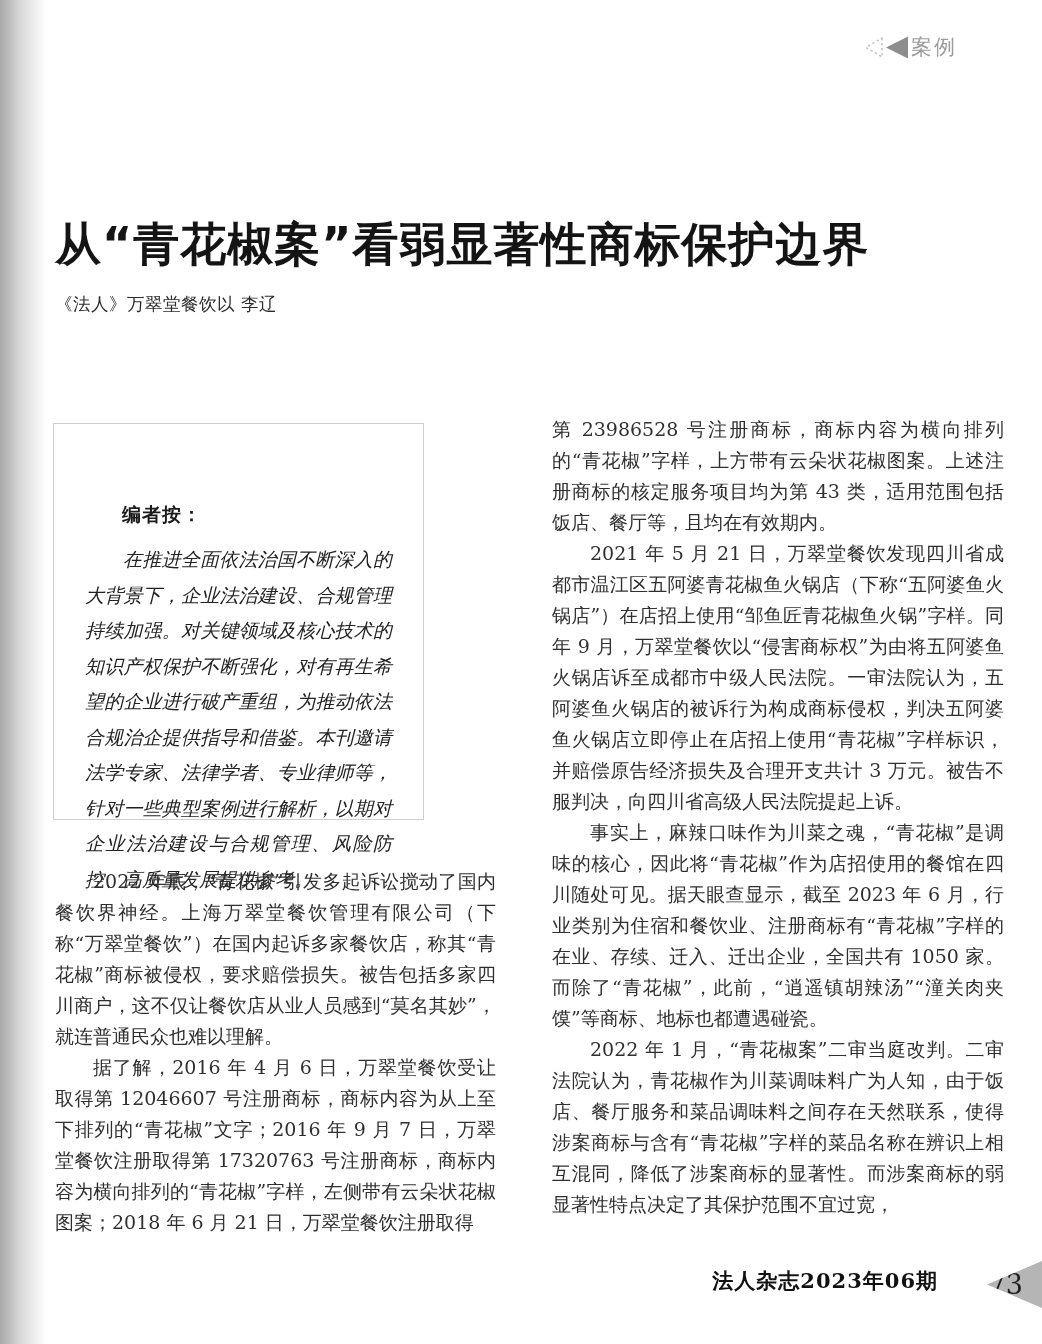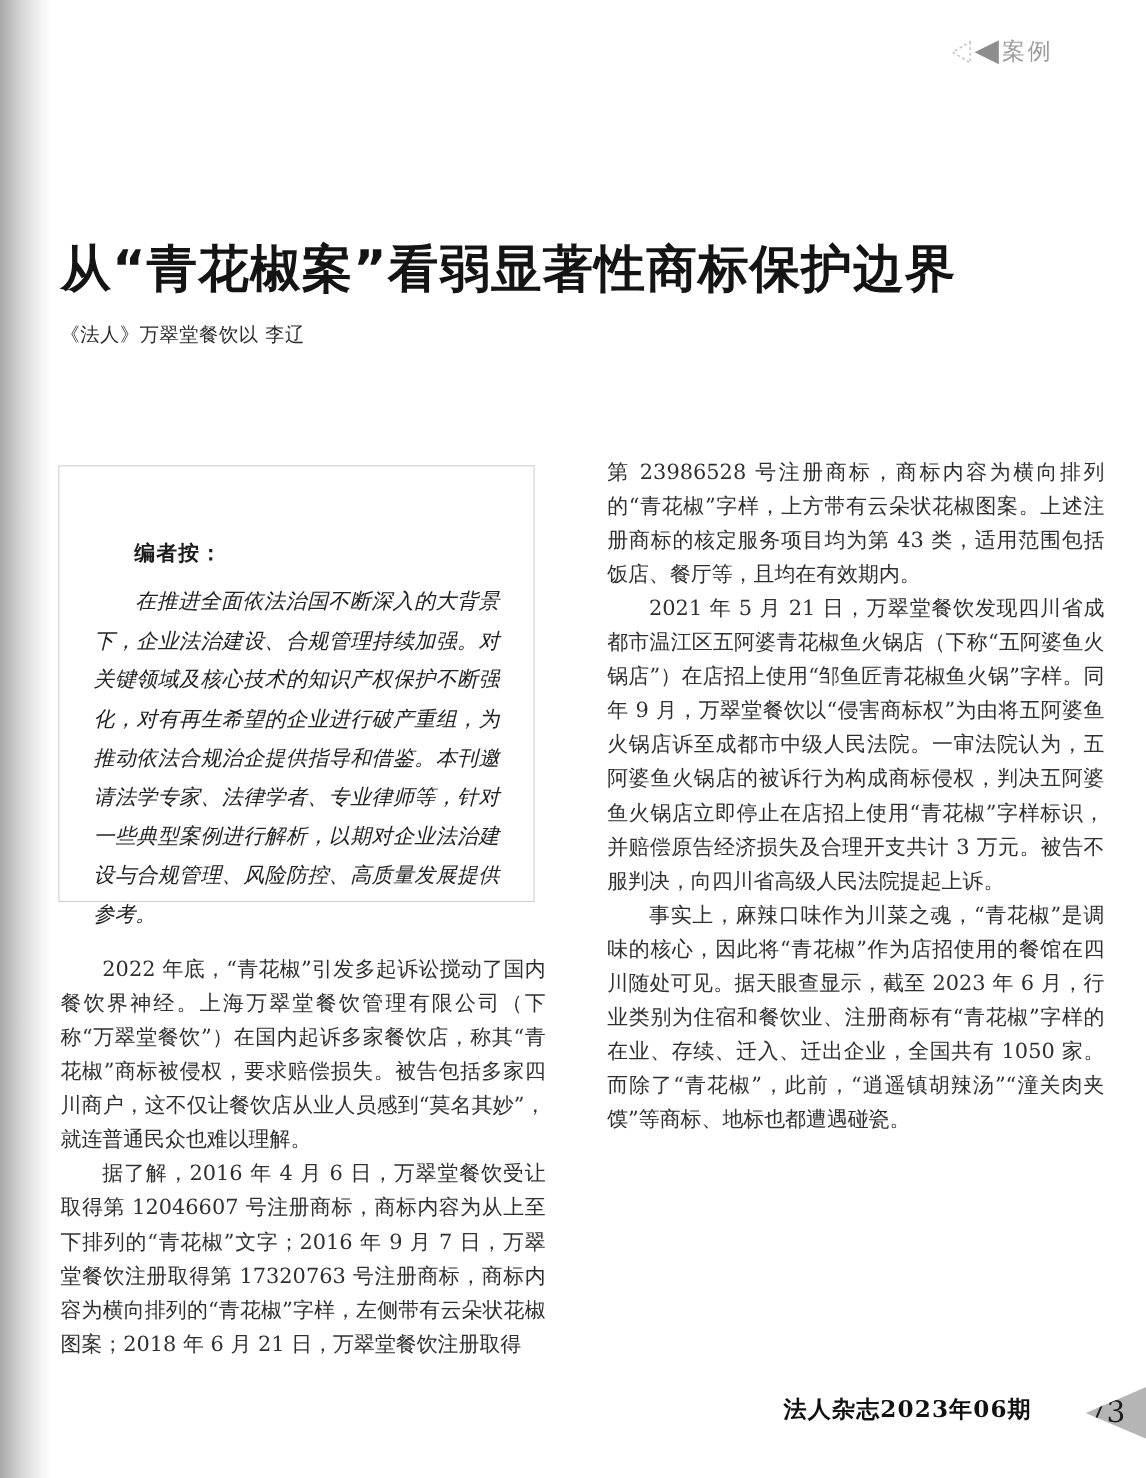--- a/index.html
+++ b/index.html
@@ -50,24 +50,24 @@
     left: 55px; top: 292px;
     font-family: "DejaVu Sans", "Liberation Sans", sans-serif;
     font-size: 17.5px;
     color: #2b2b2b;
     letter-spacing: 0.5px;
   }
   
   .editor-box {
     position: absolute;
     left: 53px; top: 423px;
-    width: 433px; height: 397px;
+    width: 371px; height: 397px;
     border: 1.5px solid #cfcfcf;
     box-sizing: border-box;
-    padding: 4px 31px;
+    padding: 16px 31px;
     background: #ffffff;
   }
   .editor-label {
     margin: 62px 0 14px 37px;
     font-family: "DejaVu Sans", "Liberation Sans", sans-serif;
     font-size: 19px;
     font-weight: 700;
     color: #1c1c1c;
     letter-spacing: 1px;
   }
@@ -148,20 +148,21 @@
 
   <div class="col col-left">
     <p>2022 年底，“青花椒”引发多起诉讼搅动了国内餐饮界神经。上海万翠堂餐饮管理有限公司（下称“万翠堂餐饮”）在国内起诉多家餐饮店，称其“青花椒”商标被侵权，要求赔偿损失。被告包括多家四川商户，这不仅让餐饮店从业人员感到“莫名其妙”，就连普通民众也难以理解。</p>
     <p>据了解，2016 年 4 月 6 日，万翠堂餐饮受让取得第 12046607 号注册商标，商标内容为从上至下排列的“青花椒”文字；2016 年 9 月 7 日，万翠堂餐饮注册取得第 17320763 号注册商标，商标内容为横向排列的“青花椒”字样，左侧带有云朵状花椒图案；2018 年 6 月 21 日，万翠堂餐饮注册取得</p>
   </div>
 
   <div class="col col-right">
     <p class="no-indent">第 23986528 号注册商标，商标内容为横向排列的“青花椒”字样，上方带有云朵状花椒图案。上述注册商标的核定服务项目均为第 43 类，适用范围包括饭店、餐厅等，且均在有效期内。</p>
     <p>2021 年 5 月 21 日，万翠堂餐饮发现四川省成都市温江区五阿婆青花椒鱼火锅店（下称“五阿婆鱼火锅店”）在店招上使用“邹鱼匠青花椒鱼火锅”字样。同年 9 月，万翠堂餐饮以“侵害商标权”为由将五阿婆鱼火锅店诉至成都市中级人民法院。一审法院认为，五阿婆鱼火锅店的被诉行为构成商标侵权，判决五阿婆鱼火锅店立即停止在店招上使用“青花椒”字样标识，并赔偿原告经济损失及合理开支共计 3 万元。被告不服判决，向四川省高级人民法院提起上诉。</p>
     <p>事实上，麻辣口味作为川菜之魂，“青花椒”是调味的核心，因此将“青花椒”作为店招使用的餐馆在四川随处可见。据天眼查显示，截至 2023 年 6 月，行业类别为住宿和餐饮业、注册商标有“青花椒”字样的在业、存续、迁入、迁出企业，全国共有 1050 家。而除了“青花椒”，此前，“逍遥镇胡辣汤”“潼关肉夹馍”等商标、地标也都遭遇碰瓷。</p>
+    <p>2022 年 1 月，“青花椒案”二审当庭改判。二审法院认为，青花椒作为川菜调味料广为人知，由于饭店、餐厅服务和菜品调味料之间存在天然联系，使得涉案商标与含有“青花椒”字样的菜品名称在辨识上相互混同，降低了涉案商标的显著性。而涉案商标的弱显著性特点决定了其保护范围不宜过宽，</p>
   </div>
 
   <div class="footer-issue">法人杂志2023年06期</div>
 
   <div class="corner-tab">
     <span class="pagenum">73</span>
   </div>
 
 </div>
 

